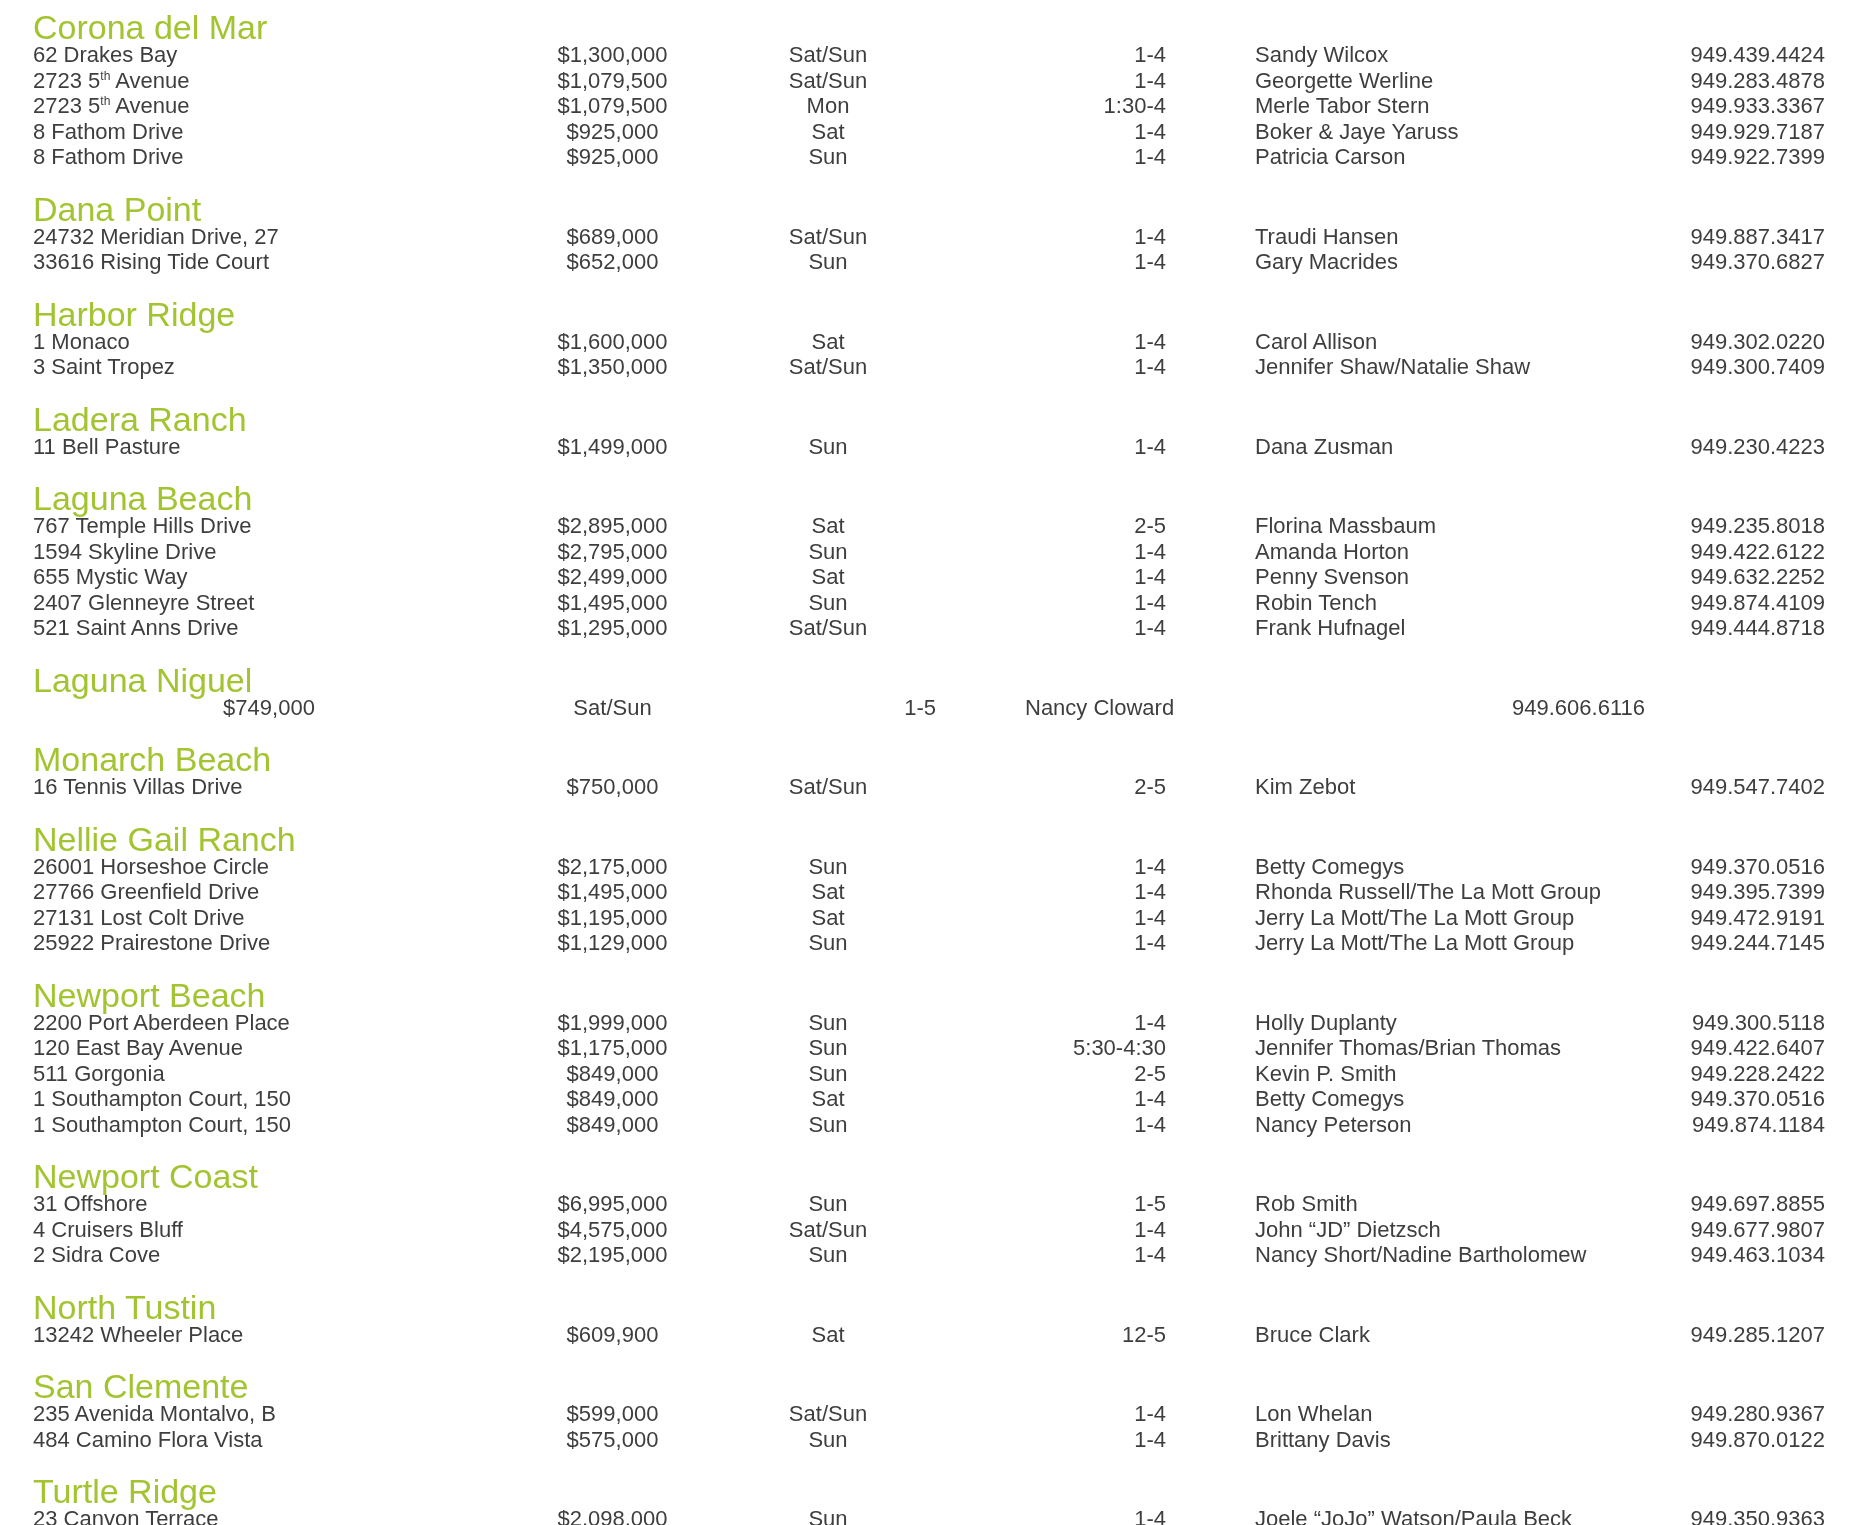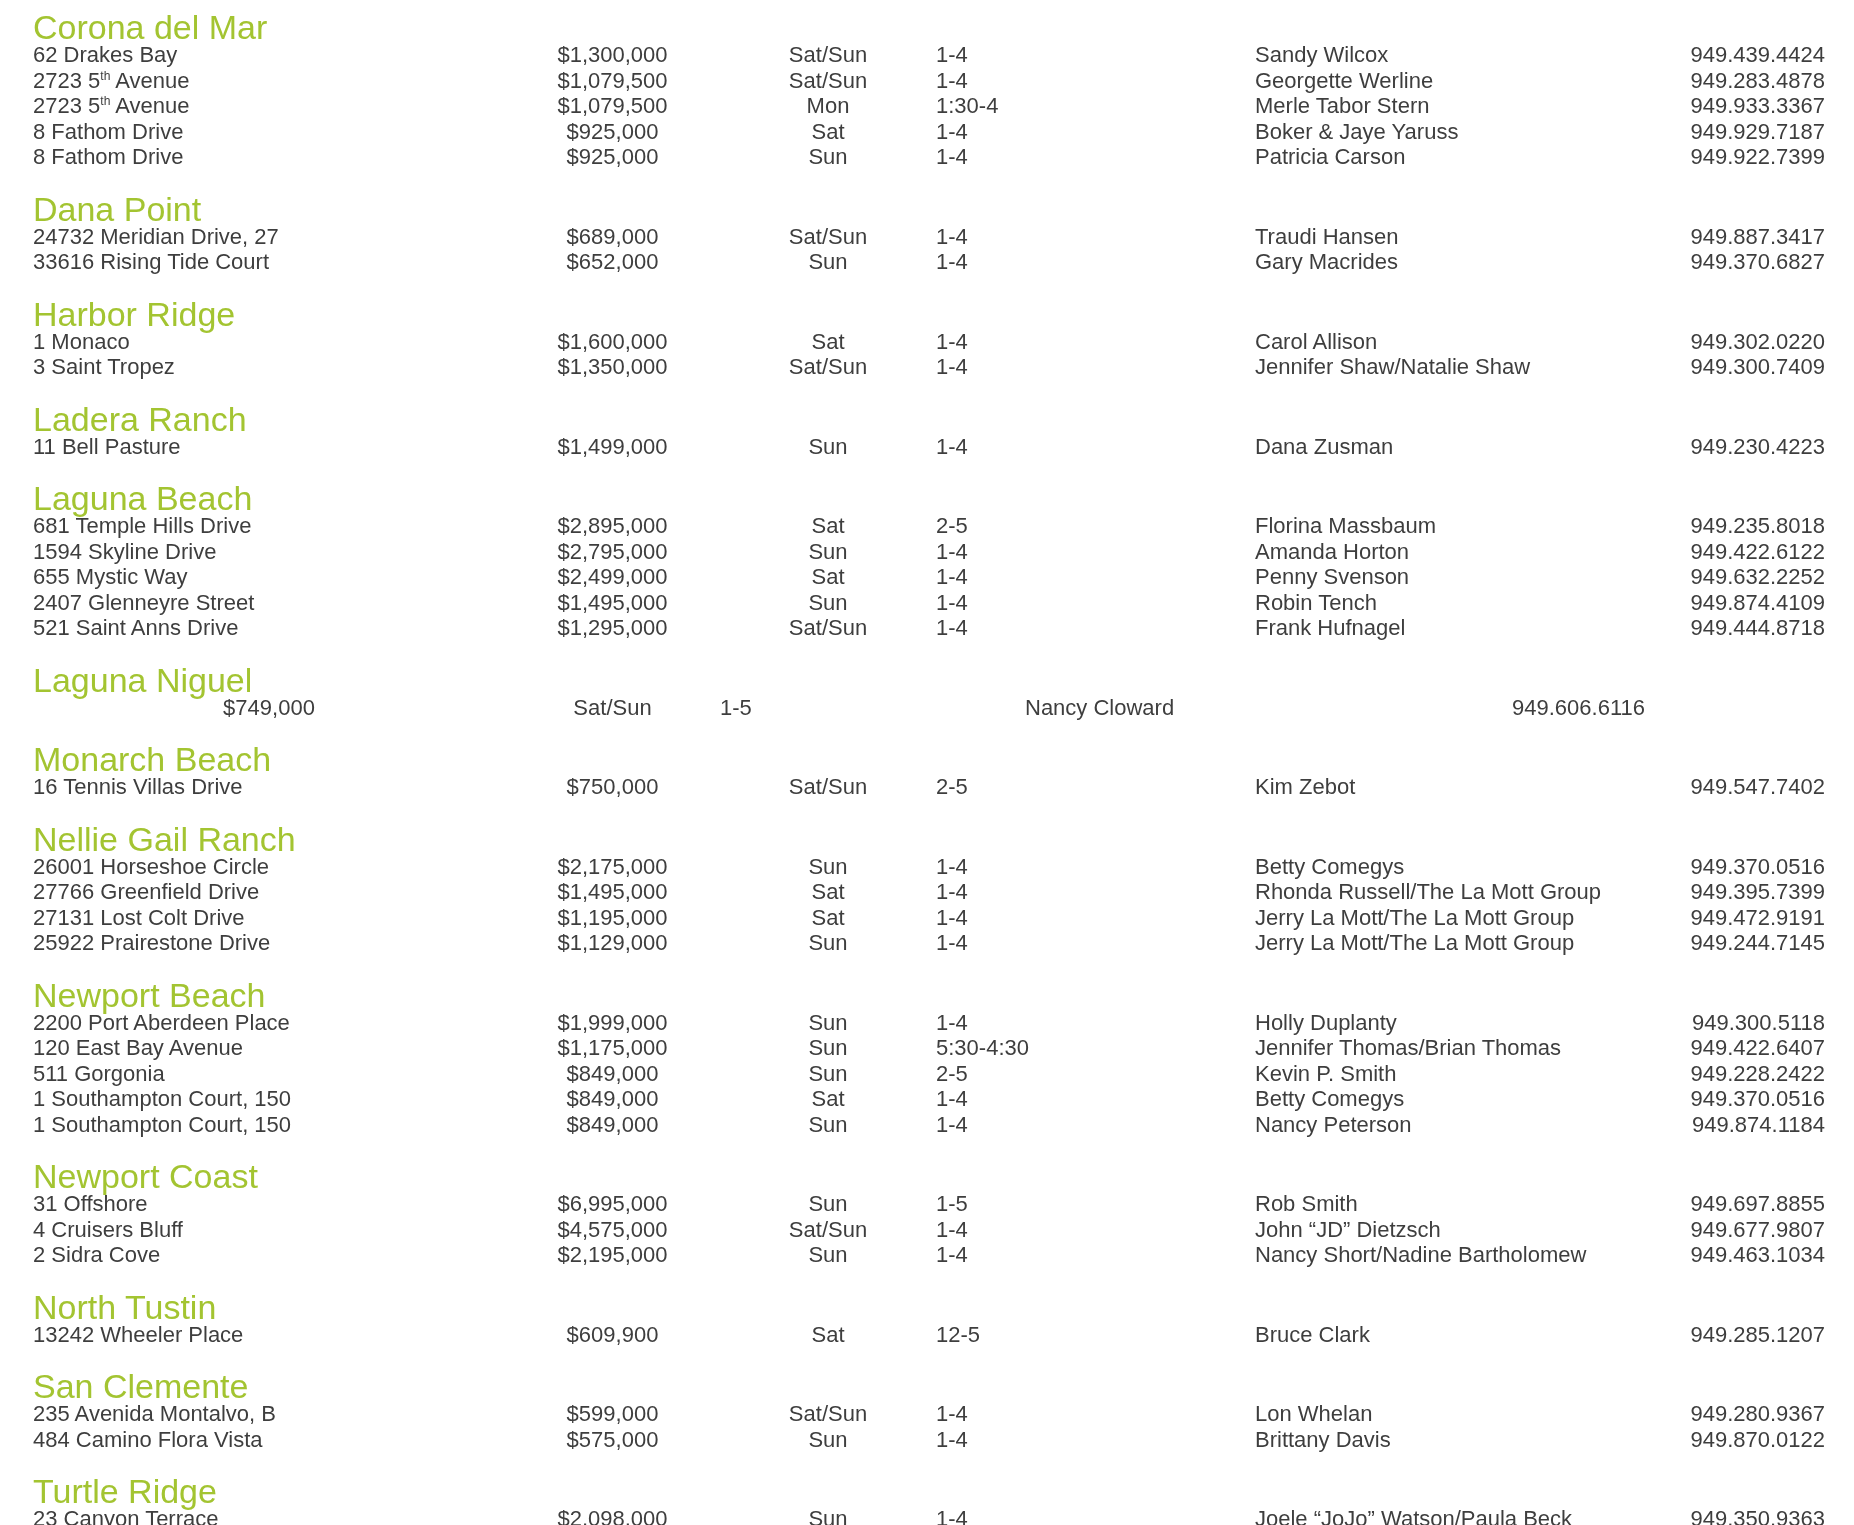--- a/index.html
+++ b/index.html
@@ -36,21 +36,21 @@
   .row {
     display: grid;
     grid-template-columns: 472px 215px 216px 230px 1fr 180px;
     font-size: 22px;
     line-height: 25.5px;
     white-space: nowrap;
   }
   .row .addr  { text-align: left; }
   .row .price { text-align: center; }
   .row .days  { text-align: center; }
-  .row .time  { text-align: left; }
+  .row .time  { text-align: right; }
   .row .agent { text-align: left; padding-left: 89px; }
   .row .phone { text-align: right; }
   sup {
     font-size: 0.55em;
     line-height: 0;
     vertical-align: super;
   }
 </style>
 </head>
 <body style="color: rgb(62, 62, 62);">
@@ -144,21 +144,21 @@
         <span class="price">$1,499,000</span>
         <span class="days">Sun</span>
         <span class="time">1-4</span>
         <span class="agent">Dana Zusman</span>
         <span class="phone">949.230.4223</span>
       </div>
     </section>
     <section class="city-section">
       <h2 class="city-heading">Laguna Beach</h2>
       <div class="row">
-        <span class="addr">681 Temple Hills Drive</span>
+        <span class="addr">767 Temple Hills Drive</span>
         <span class="price">$2,895,000</span>
         <span class="days">Sat</span>
         <span class="time">2-5</span>
         <span class="agent">Florina Massbaum</span>
         <span class="phone">949.235.8018</span>
       </div>
       <div class="row">
         <span class="addr">1594 Skyline Drive</span>
         <span class="price">$2,795,000</span>
         <span class="days">Sun</span>

